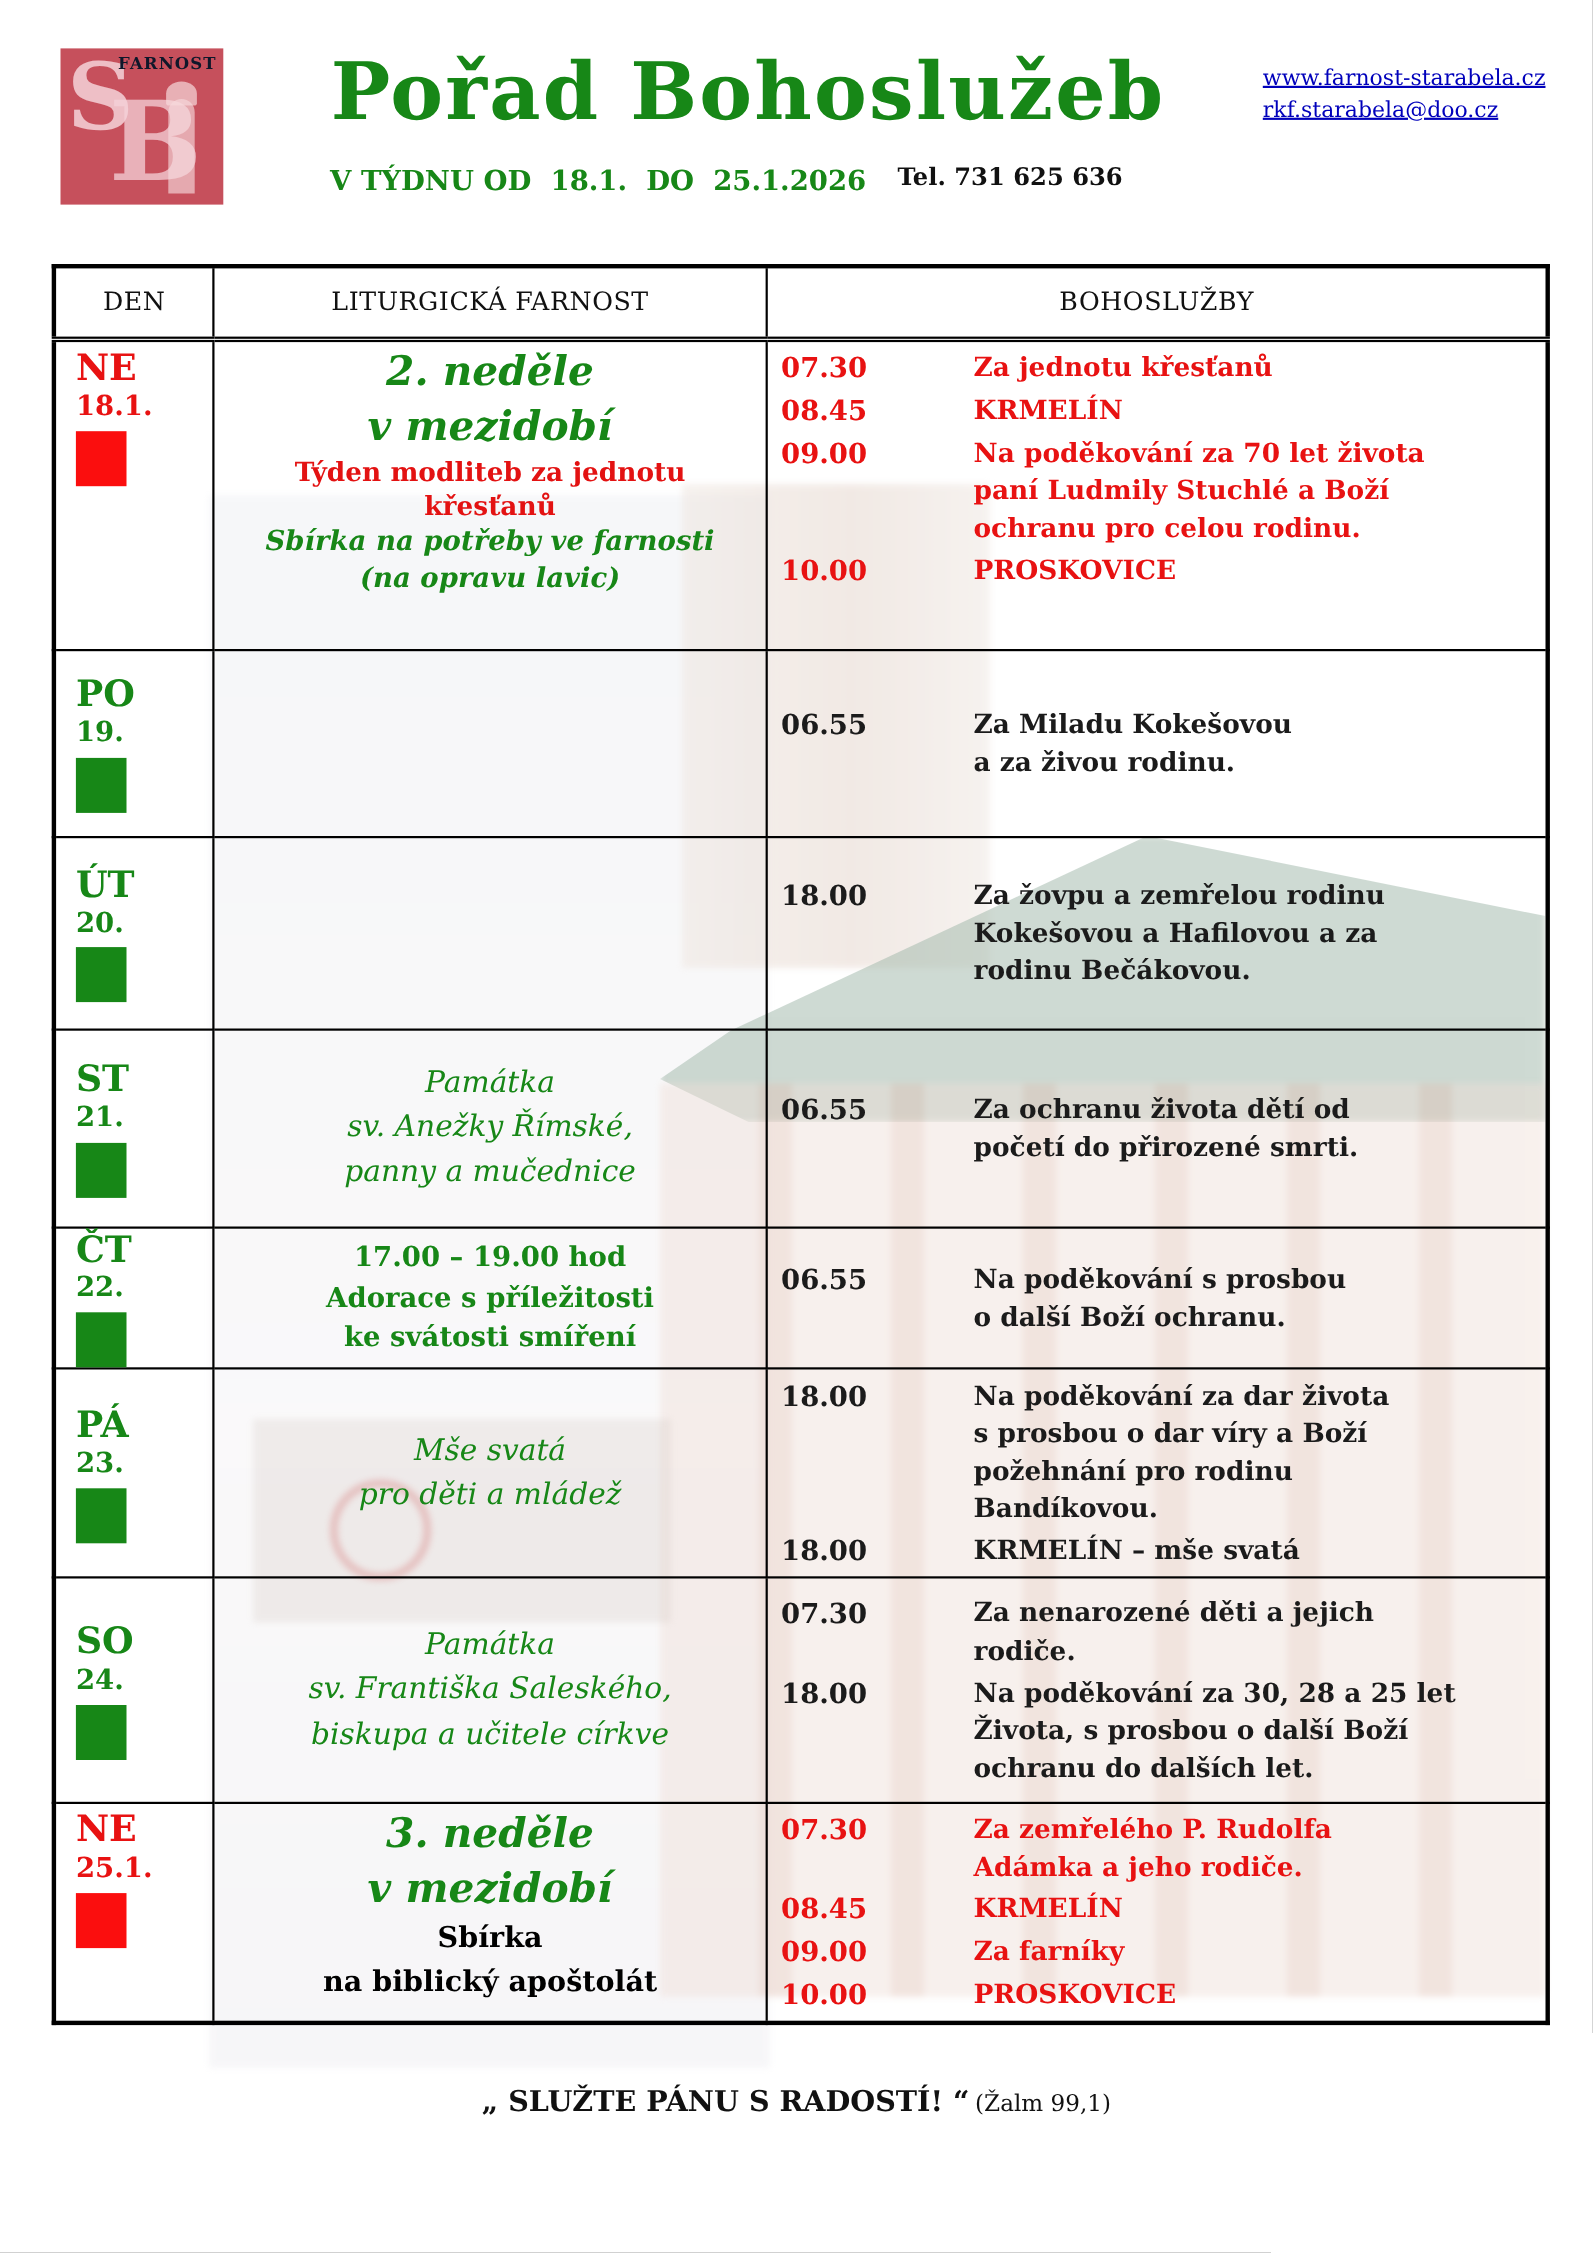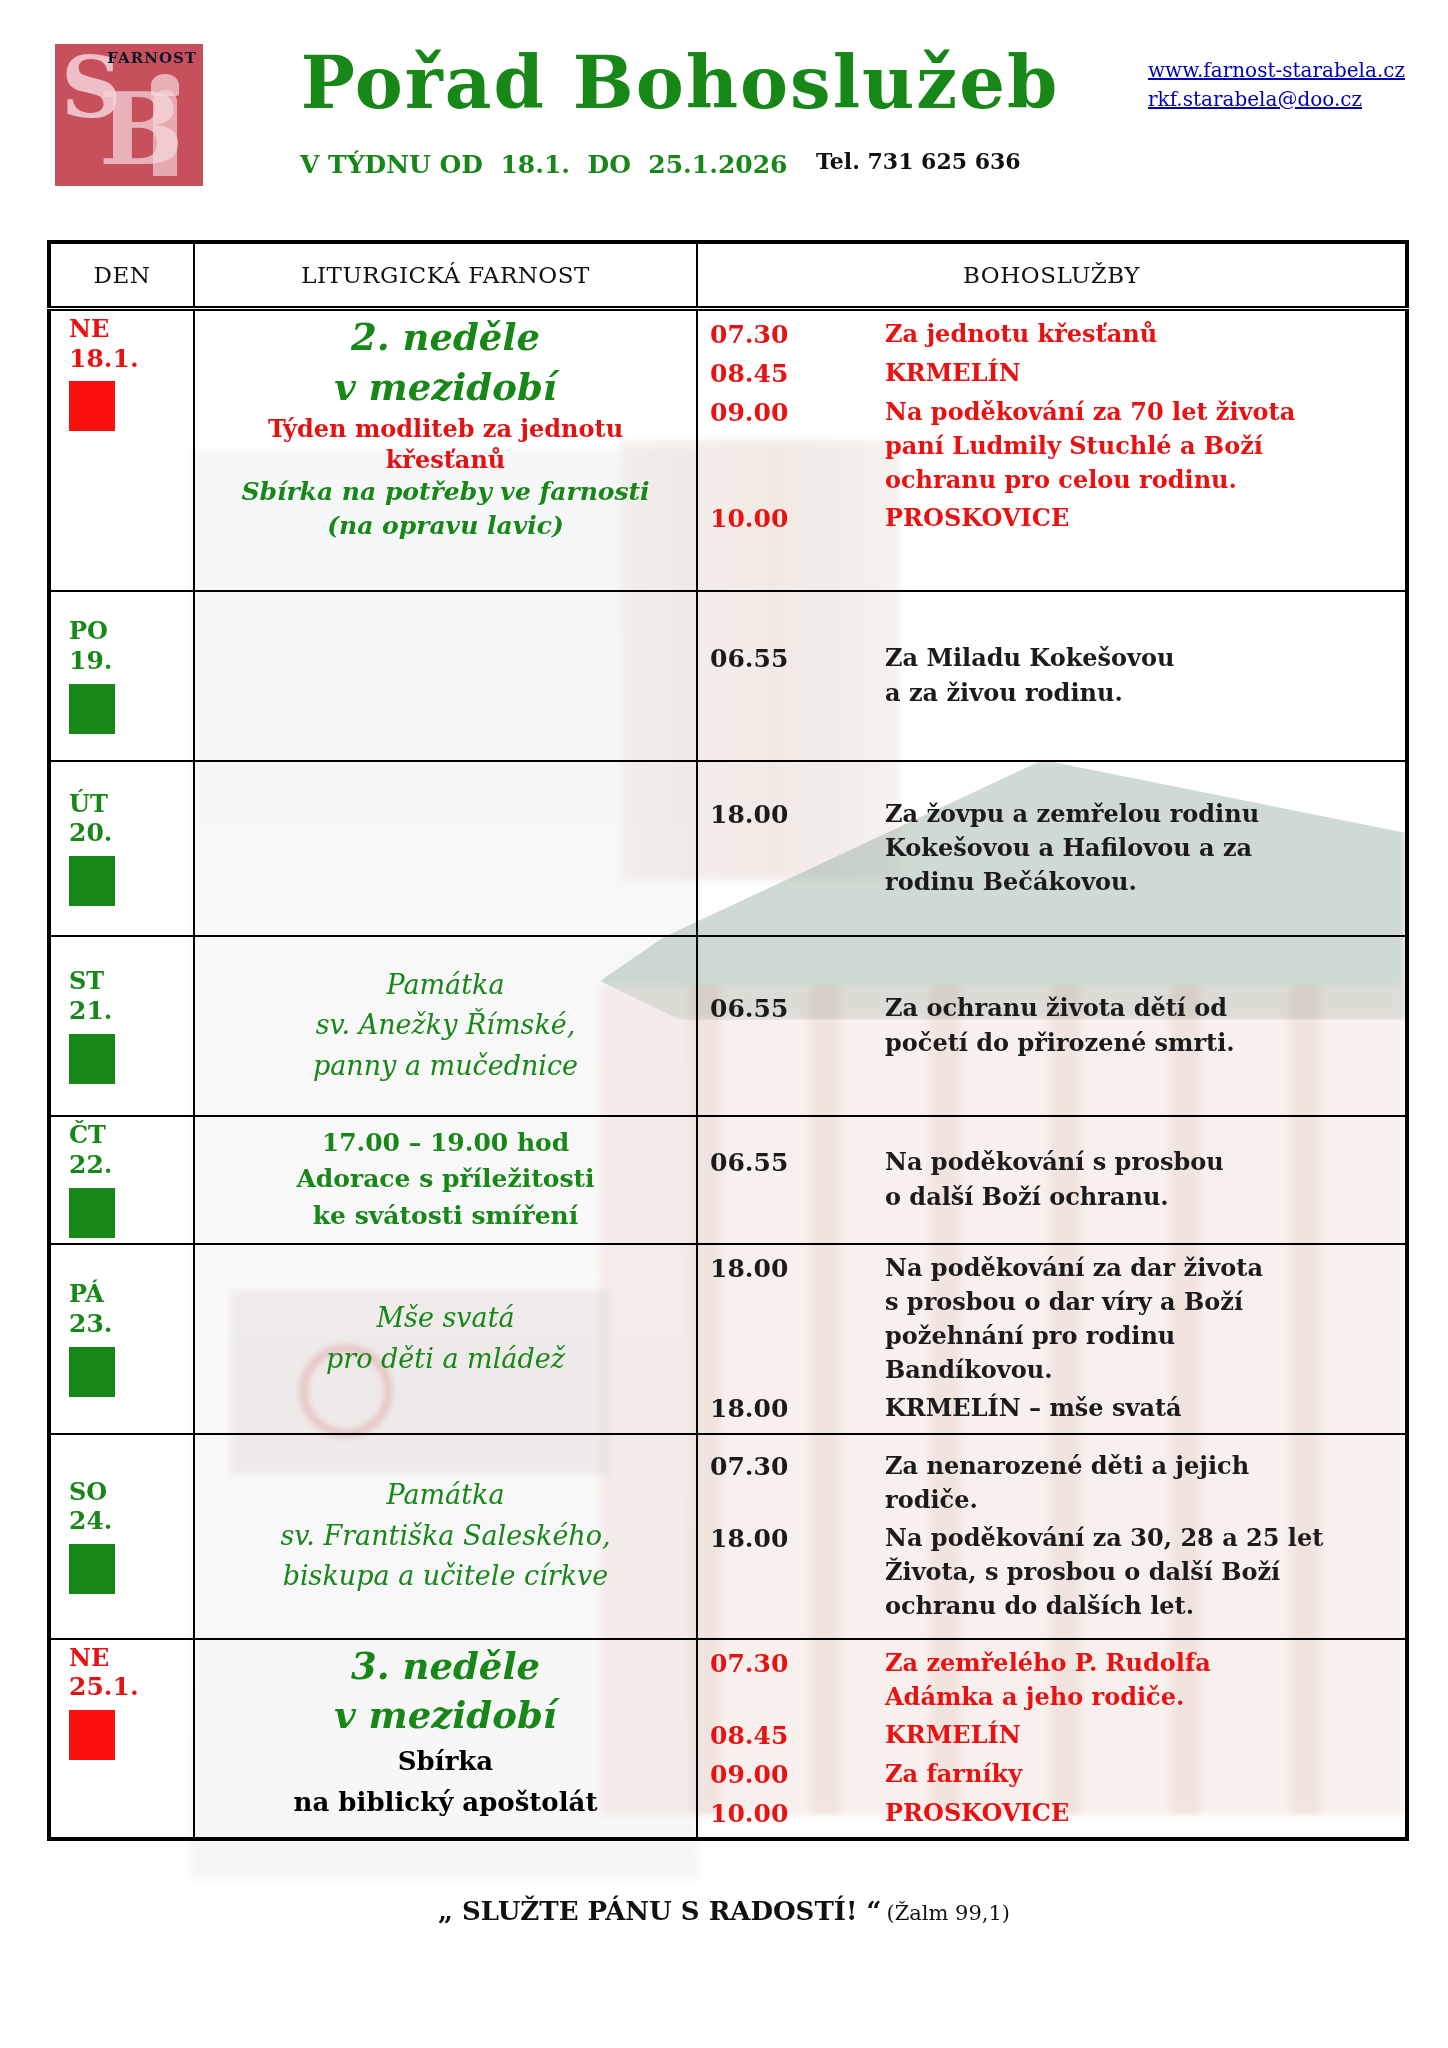--- a/index.html
+++ b/index.html
@@ -46,21 +46,21 @@
   tbody tr:nth-child(5){height:128px;}
   tbody tr:nth-child(6){height:190px;}
   tbody tr:nth-child(7){height:205px;}
   tbody tr:nth-child(8){height:200px;}
   tbody td{vertical-align:middle;}
   tr.valign-top td{vertical-align:top;}
   tr.valign-top .day-stack{padding-top:4px;}
   tr.valign-top .lit-cell{padding-top:2px;}
 
   .day-stack{display:flex;flex-direction:column;align-items:flex-start;gap:2px;padding-left:18px;}
-  .day-abbr{font-size:24px;font-weight:bold;line-height:1.15;}
+  .day-abbr{font-size:33px;font-weight:bold;line-height:1.15;}
   .day-date{font-size:25px;font-weight:bold;line-height:1.15;}
   .day-square{width:46px;height:50px;margin-top:6px;}
   .bg-red{background:#fb0e0e;} .bg-green{background:#178717;}
   .c-red{color:#e81212;} .c-green{color:#178717;} .c-black{color:#1b1b1b;}
 
   .lit-cell{text-align:center;padding:2px 6px;}
   .lit-line{margin:0 auto;}
   .s-sunday{font-size:37px;font-weight:bold;font-style:italic;color:#178717;line-height:1.35;}
   .s-red-note{font-size:24px;font-weight:bold;color:#e31212;line-height:1.3;}
   .s-red-note-lg{font-size:26px;font-weight:bold;color:#000000;line-height:1.55;}

